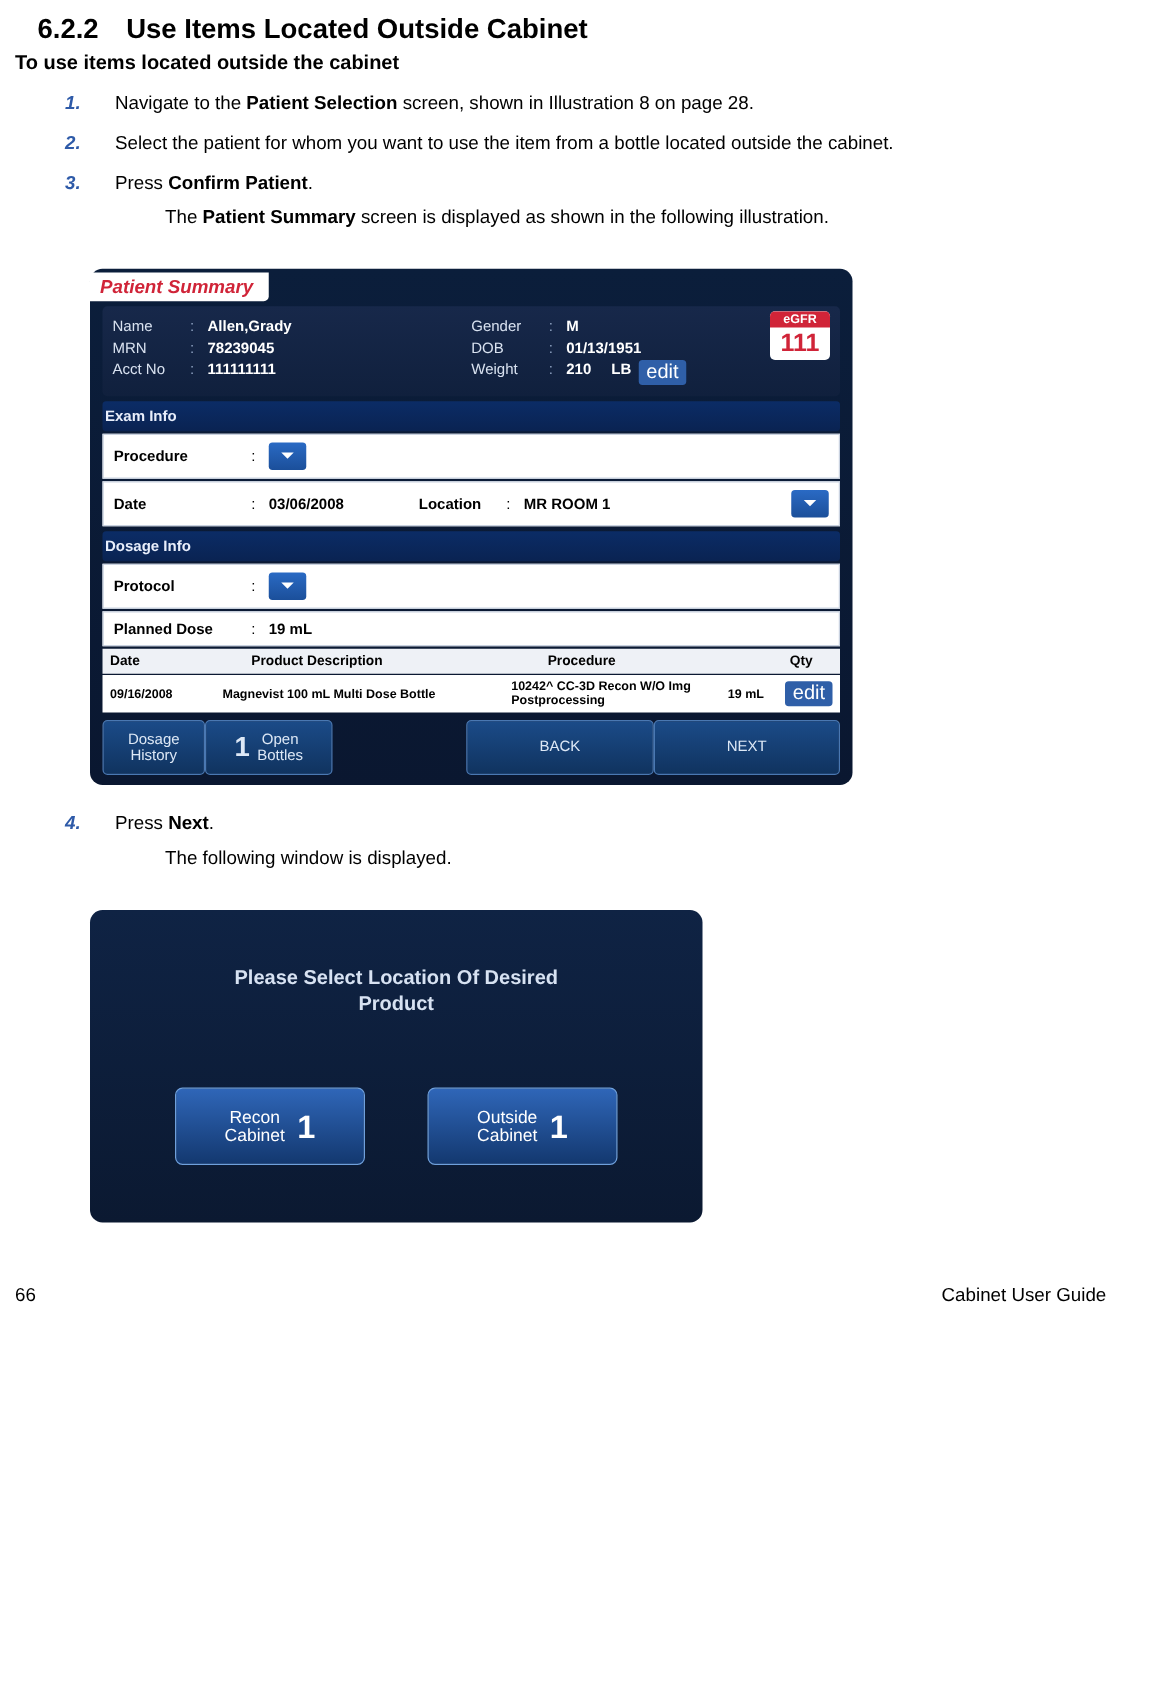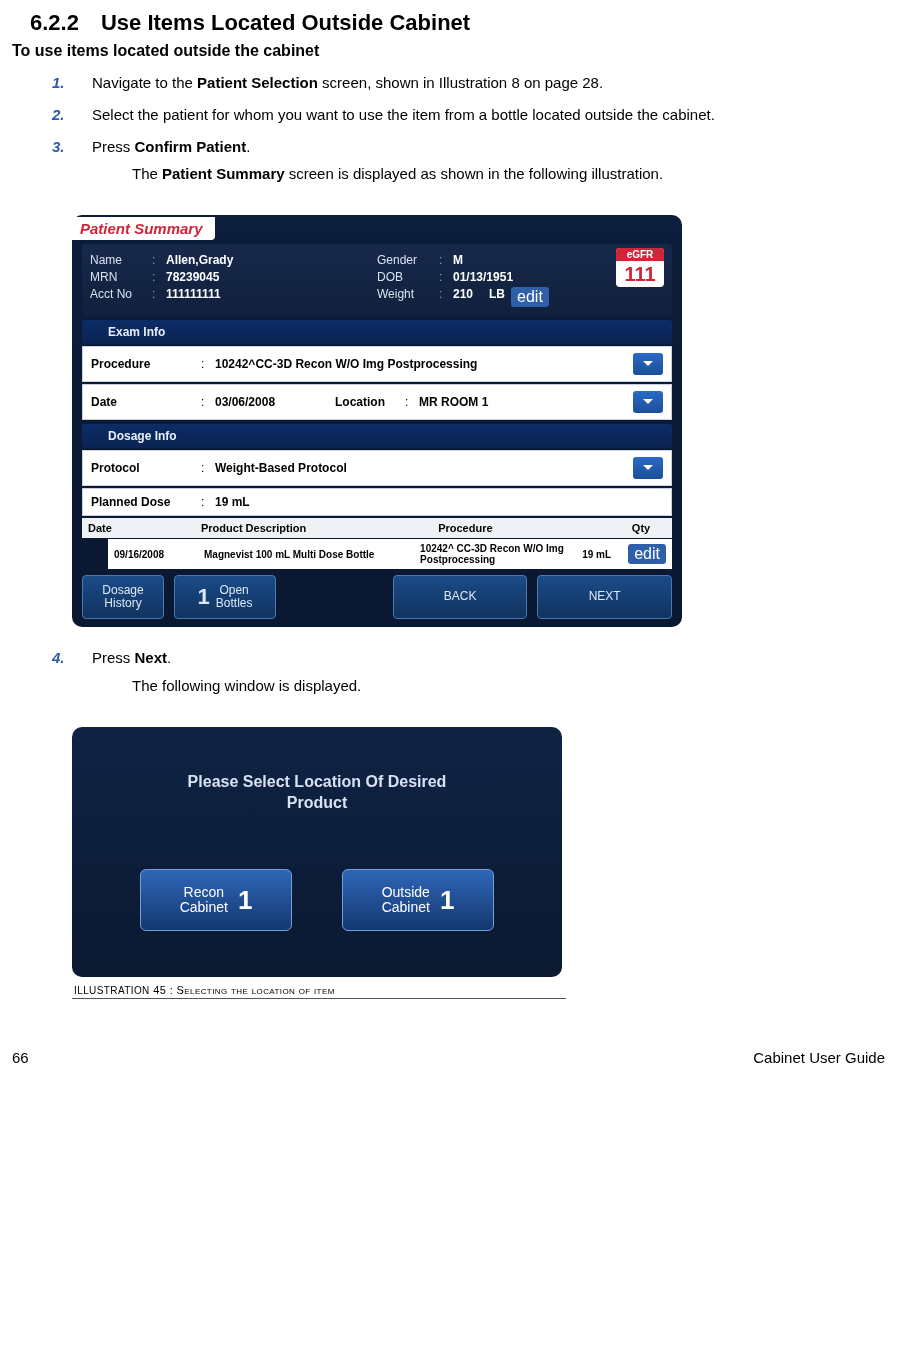--- a/index.html
+++ b/index.html
@@ -111,21 +111,21 @@
     padding: 1px 0;
   }
   .egfr-val {
     color: #d02438;
     font-weight: bold;
     font-size: 20px;
     line-height: 26px;
   }
   .band {
     background: linear-gradient(#0b2c66, #0a2352);
-    padding: 5px 26px;
+    padding: 5px 2px;
     font-weight: bold;
     color: #e8eefb;
     border-radius: 3px;
     margin-top: 4px;
   }
   .white-row {
     background: #fff;
     color: #000;
     display: flex;
     align-items: center;
@@ -162,26 +162,25 @@
   }
   .lh-date { width: 90px; } .lh-prod { flex: 2; padding-left: 23px; } .lh-proc { flex: 1.5; } .lh-qty { width: 50px; text-align: center; }
   .last-row {
     display: flex;
     background: #fff;
     color: #000;
     padding: 4px 6px;
     font-size: 10px;
     margin-top: 1px;
     align-items: center;
-    margin-left: 26px;
   }
   .lr-date { width: 90px; font-weight: bold; } .lr-prod { flex: 2; font-weight: bold; } .lr-proc { flex: 1.5; font-weight: bold; line-height: 1.1; } .lr-qty { width: 40px; font-weight: bold; }
   .bottom-bar {
     display: flex;
-    gap: 10px;
+    gap: 0;
     margin-top: 6px;
   }
   .bb-btn {
     background: linear-gradient(#1b4b88, #10335f);
     border: 1px solid #4a78b2;
     border-radius: 4px;
     color: #dde8f6;
     display: flex;
     align-items: center;
     justify-content: center;
@@ -323,38 +322,36 @@
       <div class="egfr-badge">
         <div class="egfr-top">eGFR</div>
         <div class="egfr-val">111</div>
       </div>
     </div>
 
     <div class="band">Exam Info</div>
     <div class="white-row">
       <span class="wr-lbl">Procedure</span>
         <span class="wr-colon">:</span>
-      <span class="wr-val">10242^CC-3D Recon W/O Img Postprocessing</span>
       <span class="dd-btn"></span>
     </div>
     <div class="white-row">
       <span class="wr-lbl">Date</span>
         <span class="wr-colon">:</span>
       <span class="wr-val" style="flex:0 0 120px">03/06/2008</span>
       <span class="wr-loc-lbl">Location</span>
         <span class="wr-colon">:</span>
       <span class="wr-val">MR ROOM 1</span>
       <span class="dd-btn"></span>
     </div>
 
     <div class="band">Dosage Info</div>
     <div class="white-row">
       <span class="wr-lbl">Protocol</span>
         <span class="wr-colon">:</span>
-      <span class="wr-val">Weight-Based Protocol</span>
       <span class="dd-btn"></span>
     </div>
     <div class="white-row">
       <span class="wr-lbl">Planned Dose</span>
         <span class="wr-colon">:</span>
       <span class="wr-val">19 mL</span>
     </div>
 
     <div class="last-header">
       <span class="lh-date">Date</span>
@@ -407,21 +404,18 @@
 Cabinet</span>
         <span class="big1">1</span>
       </div>
       <div class="loc-btn">
         <span style="white-space:pre-line">Outside
 Cabinet</span>
         <span class="big1">1</span>
       </div>
     </div>
   </div>
-  <div class="caption caption2">
-    <span style="font-variant:normal;text-transform:uppercase;font-size:10px">Illustration</span><span> 45 : S</span><span style="font-variant:small-caps">electing the location of item</span>
-  </div>
 </div>
 
 <div class="footer">
   <span>66</span>
   <span>Cabinet User Guide</span>
 </div>
 
 </body></html>

